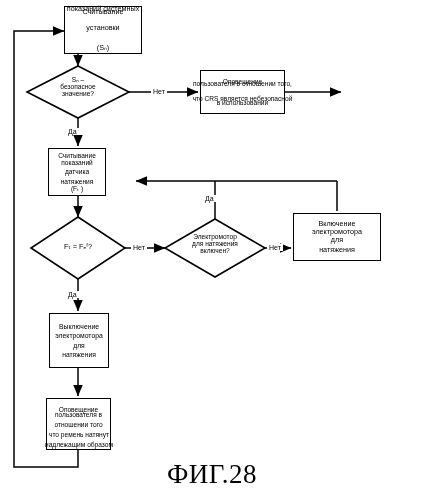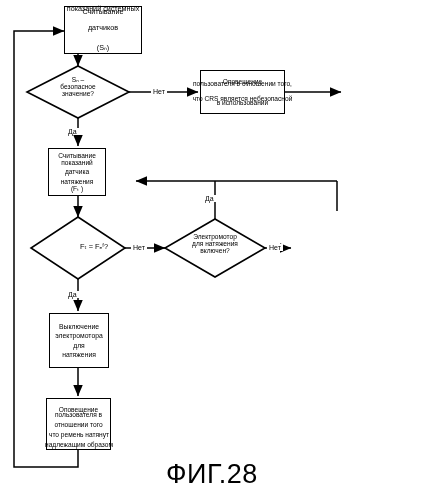--- a/index.html
+++ b/index.html
@@ -60,21 +60,21 @@
     text-align: center;
     white-space: nowrap;
     line-height: 1;
   }
   .fig-caption {
     position: absolute;
     width: 424px;
     text-align: center;
     font-size: 27px;
     letter-spacing: 0.5px;
-    font-family: Liberation Sans, sans-serif;
+    font-family: Liberation Serif, serif;
   }
   svg.lines {
     position: absolute;
     left: 0; top: 0;
     width: 424px;
     height: 500px;
     overflow: visible;
   }
 </style>
 </head>
@@ -121,21 +121,21 @@
       <path d="M78,217 L125,248 L78,279 L31,248 Z" stroke-width="1.6"></path>
 
       <path d="M215,219 L265,248 L215,277 L165,248 Z" stroke-width="1.6"></path>
     </g>
   </svg>
 
   <div class="node proc" style="left:64px; top:6px; width:78px; height:48px; font-size:7.2px;">
     <div>
       <div>Считывание</div>
       <div style="visibility:hidden">&nbsp;</div>
-      <div>датчиков</div>
+      <div>установки</div>
       <div style="margin-top:13px">(Sₙ)</div>
     </div>
   </div>
   <div class="overflow-text" style="left:33px; top:5px; width:140px; font-size:7.2px;">показаний системных</div>
 
   <div class="node proc" style="left:200px; top:70px; width:85px; height:44px; font-size:6.6px;">
     <div>
       <div>Оповещение</div>
       <div style="visibility:hidden">&nbsp;</div>
       <div style="visibility:hidden">&nbsp;</div>
@@ -149,20 +149,28 @@
   <div class="node proc" style="left:48px; top:148px; width:58px; height:48px; font-size:6.6px;">
     <div>
       <div>Считывание</div>
       <div>показаний</div>
       <div style="margin-top:2px">датчика</div>
       <div style="margin-top:2px">натяжения</div>
       <div>(Fₜ )</div>
     </div>
   </div>
 
+  <div class="node proc" style="left:293px; top:213px; width:88px; height:48px; font-size:7.2px;">
+    <div>
+      <div>Включение</div>
+      <div>электромотора</div>
+      <div>для</div>
+      <div style="margin-top:2px">натяжения</div>
+    </div>
+  </div>
 
   <div class="node proc" style="left:49px; top:313px; width:60px; height:55px; font-size:6.8px;">
     <div>
       <div>Выключение</div>
       <div style="margin-top:2px">электромотора</div>
       <div style="margin-top:2px">для</div>
       <div style="margin-top:2px">натяжения</div>
     </div>
   </div>
 
@@ -179,21 +187,21 @@
   <div class="overflow-text" style="left:28px; top:421px; width:101px; font-size:6.6px;">отношении того</div>
   <div class="overflow-text" style="left:24px; top:431px; width:110px; font-size:6.6px;">что ремень натянут</div>
   <div class="overflow-text" style="left:22px; top:441px; width:114px; font-size:6.6px;">надлежащим образом</div>
 
   <div class="diamond-label" style="left:38px; top:76px; width:80px; font-size:6.6px;">
     <div>Sₙ –</div>
     <div>безопасное</div>
     <div>значение?</div>
   </div>
 
-  <div class="diamond-label" style="left:59px; top:243px; width:70px; font-size:7.4px;">
+  <div class="diamond-label" style="left:43px; top:243px; width:70px; font-size:7.4px;">
     <div>Fₜ = Fₑᶠ?</div>
   </div>
 
   <div class="diamond-label" style="left:170px; top:233px; width:90px; font-size:6.6px;">
     <div>Электромотор</div>
     <div>для натяжения</div>
     <div>включен?</div>
   </div>
 
   <div class="edge-label" style="left:151px; top:88px; font-size:7px; padding:0 2px;">Нет</div>

